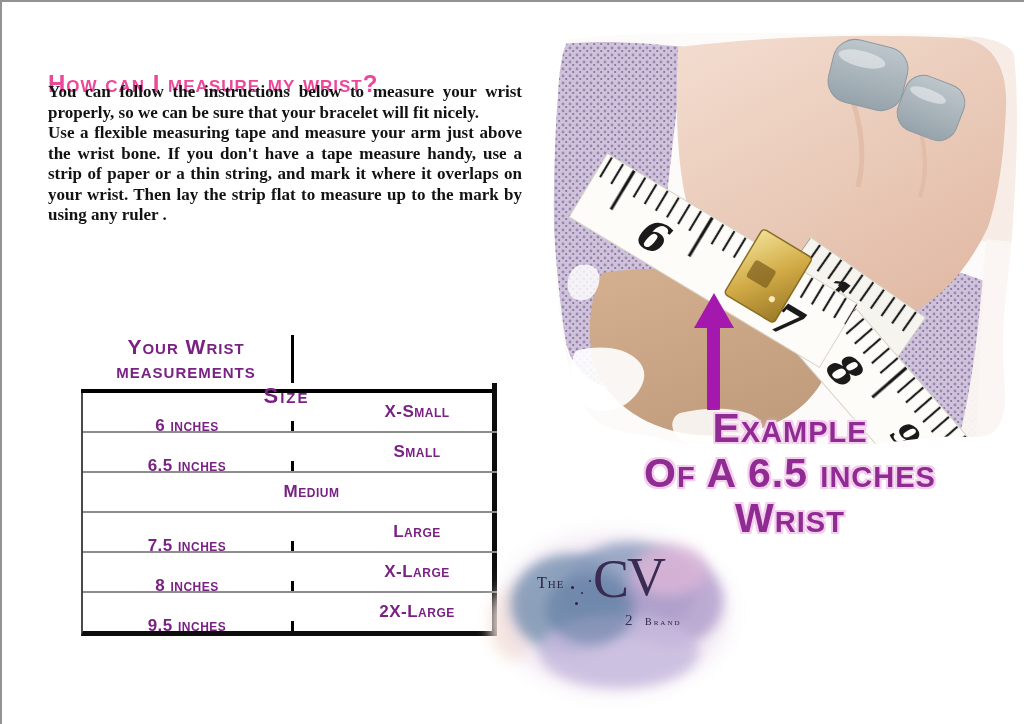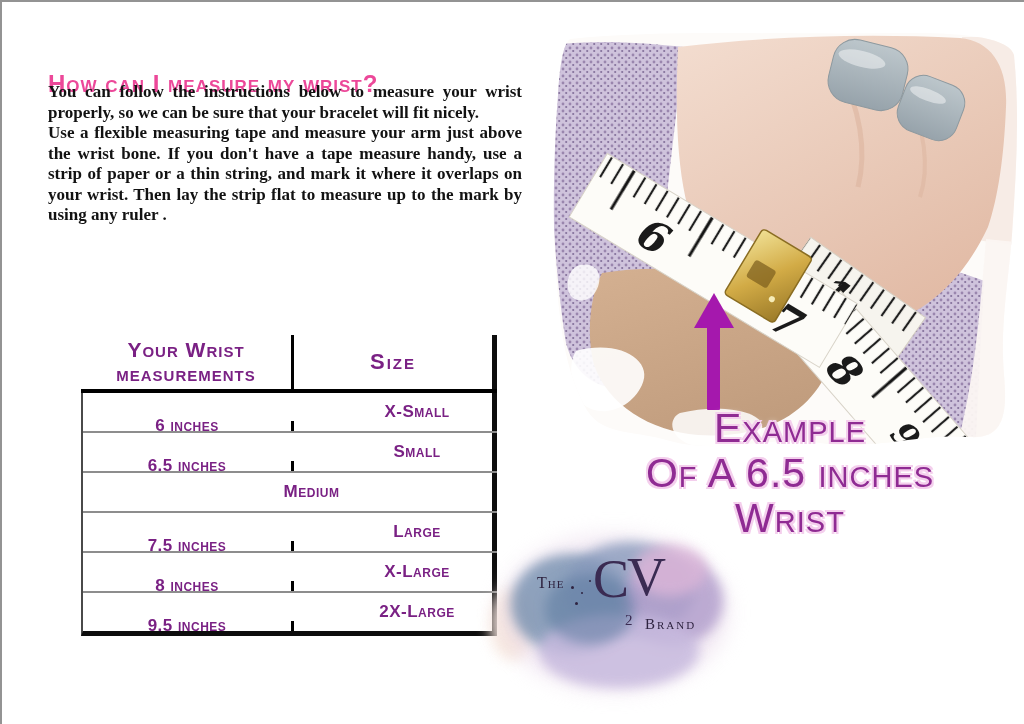--- a/index.html
+++ b/index.html
@@ -20,61 +20,61 @@
     font-family:"Liberation Serif", serif;font-weight:bold;font-size:17px;
     line-height:20.5px;color:#121212;text-align:justify;
   }
   .instructions p{margin:0;}
 
   
   .size-table{
     position:absolute;left:81px;top:335px;width:416px;
     color:#7a2184;font-variant:small-caps;font-weight:bold;background:#fff;
   }
-  .thead{display:flex;height:54px;border-bottom:4px solid #000;}
+  .thead{display:flex;height:54px;border-bottom:4px solid #000;flex-direction:column;}
   .th1{width:210px;border-right:3px solid #000;display:flex;flex-direction:column;
        justify-content:center;align-items:center;font-size:21px;line-height:24px;letter-spacing:1px;}
   .th2{flex:1;border-right:5px solid #0d0d0d;display:flex;align-items:center;
        justify-content:center;font-size:22px;letter-spacing:2px;}
   .tbody{border-left:2px solid #4a4a4a;border-bottom:5px solid #0d0d0d;}
   .tr{display:flex;height:38px;}
   .tr:not(:last-child){border-bottom:2px solid #8d8d8d;}
   .td1{width:208px;border-right:3px solid #000;display:flex;align-items:center;
        justify-content:center;font-size:17px;letter-spacing:.5px;margin-top:28px;}
   .td2{flex:1;border-right:5px solid #0d0d0d;display:flex;align-items:center;
        justify-content:center;font-size:17px;letter-spacing:.5px;padding-left:48px;}
 
   
   .photo-svg{position:absolute;left:540px;top:25px;width:484px;height:430px;z-index:1;}
   .tape-num{font-family:"DejaVu Serif", serif;font-style:italic;font-weight:bold;fill:#1a1a1a;}
 
   
   .photo-caption{
     position:absolute;left:600px;top:406px;width:380px;z-index:3;text-align:center;
-    font-variant:small-caps;font-weight:normal;font-size:41px;line-height:45px;letter-spacing:1px;
+    font-variant:small-caps;font-weight:bold;font-size:41px;line-height:45px;letter-spacing:1px;
     color:#8f2b93;
     text-shadow:-2px -2px 0 #f4cfed, 2px -2px 0 #f4cfed, -2px 2px 0 #f4cfed, 2px 2px 0 #f4cfed, 0 0 6px #ffffff;
   }
 
   
   .logo{position:absolute;left:505px;top:530px;width:235px;height:172px;z-index:2;}
   .blob{position:absolute;border-radius:50%;filter:blur(6px);}
   .b1{left:6px;top:24px;width:120px;height:100px;background:#6d8aab;opacity:.75;}
   .b2{left:60px;top:12px;width:130px;height:95px;background:#8799bb;opacity:.8;}
   .b3{left:118px;top:26px;width:100px;height:90px;background:#b3a0cd;opacity:.85;}
   .b4{left:128px;top:14px;width:74px;height:52px;background:#dcb6d8;opacity:.8;}
   .b5{left:34px;top:84px;width:160px;height:74px;background:#c7bade;opacity:.85;}
   .b6{left:-6px;top:4px;width:230px;height:158px;background:#e9d9ea;opacity:.55;filter:blur(10px);}
   .b7{left:40px;top:44px;width:90px;height:70px;background:#5d7ba0;opacity:.55;}
   .logo-text{position:absolute;font-family:"Liberation Serif", serif;color:#2e2340;}
   .lg-the{left:32px;top:44px;font-size:16px;font-variant:small-caps;letter-spacing:1px;}
   .lg-c{left:88px;top:22px;font-size:54px;color:#3a2b52;line-height:54px;}
   .lg-2{left:120px;top:82px;font-size:15px;color:#3a2b52;}
   .lg-v{left:122px;top:20px;font-size:54px;color:#3a2b52;line-height:54px;}
-  .lg-brand{left:140px;top:86px;font-size:15px;font-variant:small-caps;letter-spacing:2px;}
+  .lg-brand{left:140px;top:86px;font-size:10px;font-variant:small-caps;letter-spacing:2px;}
   .ink-dot{position:absolute;border-radius:50%;background:#2e2340;}
   .d1{left:66px;top:56px;width:3px;height:3px;}
   .d2{left:76px;top:62px;width:2px;height:2px;}
   .d3{left:70px;top:72px;width:3px;height:3px;}
   .d4{left:84px;top:50px;width:2px;height:2px;}
 
   .pink-splash{
     position:absolute;left:490px;top:588px;width:46px;height:72px;z-index:1;
     background:#f7e6da;border-radius:50%;filter:blur(7px);opacity:.9;
   }

